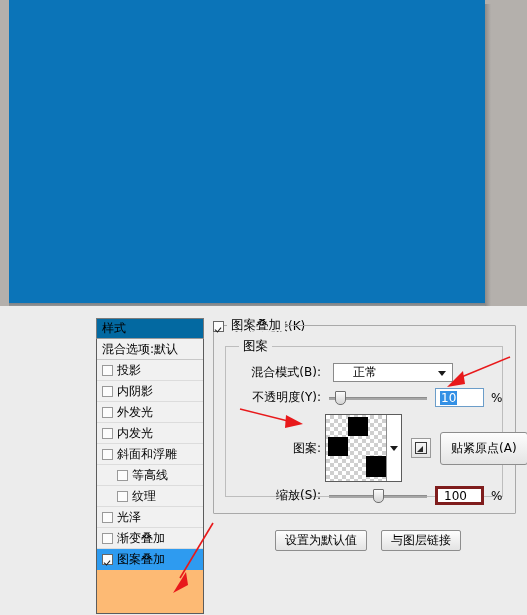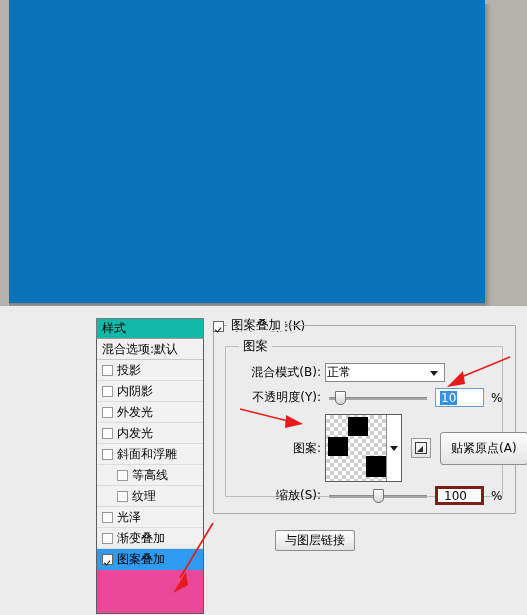--- a/index.html
+++ b/index.html
@@ -67,31 +67,31 @@
     left: 96px; top: 8px;
     width: 108px;
     height: 297px;
   }
   #styles-header {
     position: relative;
     height: 21px;
     box-sizing: border-box;
     border: 1px solid #7a7a7a;
     border-bottom: 1px solid #9a9a9a;
-    background: #14b8a6;
+    background: #0369a1;
     display: flex; align-items: center;
     padding-left: 5px;
     font-size: 12px;
   }
   #styles-list {
     position: relative;
     box-sizing: border-box;
     border: 1px solid #5c5c5c;
     border-top: none;
-    background: #ec4899;
+    background: #fdba74;
     height: 275px;
     overflow: hidden;
   }
   .style-row {
     height: 21px;
     display: flex;
     align-items: center;
     padding-left: 5px;
     box-sizing: border-box;
     font-size: 12px;
@@ -175,27 +175,27 @@
   }
   .row-label {
     font-size: 12px;
     text-align: right;
   }
 
   
   #row-blend { left: 24px; top: 45px; }
   #lbl-blend { width: 84px; }
   #blend-select {
-    margin-left: 4px;
+    margin-left: 12px;
     width: 120px; height: 19px;
     box-sizing: border-box;
     background: #fff;
     border: 1px solid #8a8a8a;
     display: flex; align-items: center;
-    padding-left: 1px;
+    padding-left: 19px;
     font-size: 12px;
     position: relative;
   }
   #blend-arrow {
     position: absolute;
     right: 6px; top: 7px;
     width: 0; height: 0;
     border-left: 4.5px solid transparent;
     border-right: 4.5px solid transparent;
     border-top: 5px solid #1a1a1a;
@@ -494,20 +494,23 @@
       <span class="pct">%</span>
     </div>
 
     <div id="row-link">
       <span class="cb checked"></span>
       <span id="lbl-link">与图层链接(K)</span>
     </div>
 
     <div id="default-buttons">
       <div class="dflt-btn">
+        <span>设置为默认值</span>
+      </div>
+      <div class="dflt-btn">
         <span>与图层链接</span>
       </div>
     </div>
 
   </div>
 </div>
 
 <svg id="annotations" viewBox="0 0 527 615" width="527" height="615">
 
   <g>

